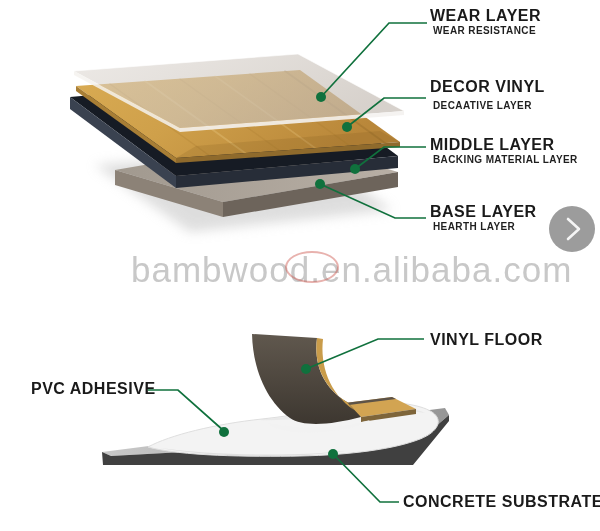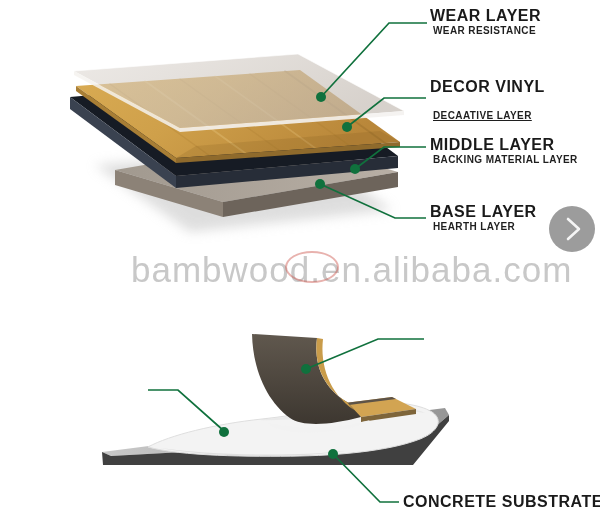--- a/index.html
+++ b/index.html
@@ -145,31 +145,33 @@
       <circle cx="333" cy="454" r="5"></circle>
     </g>
   </svg>
 
   <div class="lbl" style="left:430px;top:7px;">
     <div class="ttl">WEAR LAYER</div>
     <div class="sub" style="margin-top:2px;padding-left:3px;">WEAR RESISTANCE</div>
   </div>
   <div class="lbl" style="left:430px;top:78px;">
     <div class="ttl">DECOR VINYL</div>
-    <div class="sub" style="margin-top:16px;padding-left:3px;text-decoration:underline;">DECAATIVE LAYER</div>
+    <div class="sub" style="margin-top:6px;padding-left:3px;">DECAATIVE LAYER</div>
   </div>
   <div class="lbl" style="left:430px;top:136px;">
     <div class="ttl">MIDDLE LAYER</div>
     <div class="sub" style="margin-top:2px;padding-left:3px;">BACKING MATERIAL LAYER</div>
   </div>
   <div class="lbl" style="left:430px;top:203px;">
     <div class="ttl">BASE LAYER</div>
     <div class="sub" style="margin-top:2px;padding-left:3px;">HEARTH LAYER</div>
   </div>
 
+  <div class="lbl ttl" style="left:430px;top:331px;">VINYL FLOOR</div>
+  <div class="lbl ttl" style="left:31px;top:380px;">PVC ADHESIVE</div>
   <div class="lbl ttl" style="left:403px;top:493px;">CONCRETE SUBSTRATE</div>
 
   <div id="watermark">bambwood.en.alibaba.com</div>
   <div id="wm-ellipse"></div>
 
   <div id="next-btn">
     <svg width="46" height="46" viewBox="0 0 46 46">
       <polyline points="19,13 30,23 19,33" fill="none" stroke="#ffffff" stroke-width="2.6" stroke-linecap="round" stroke-linejoin="round" opacity="0.9"></polyline>
     </svg>
   </div>

